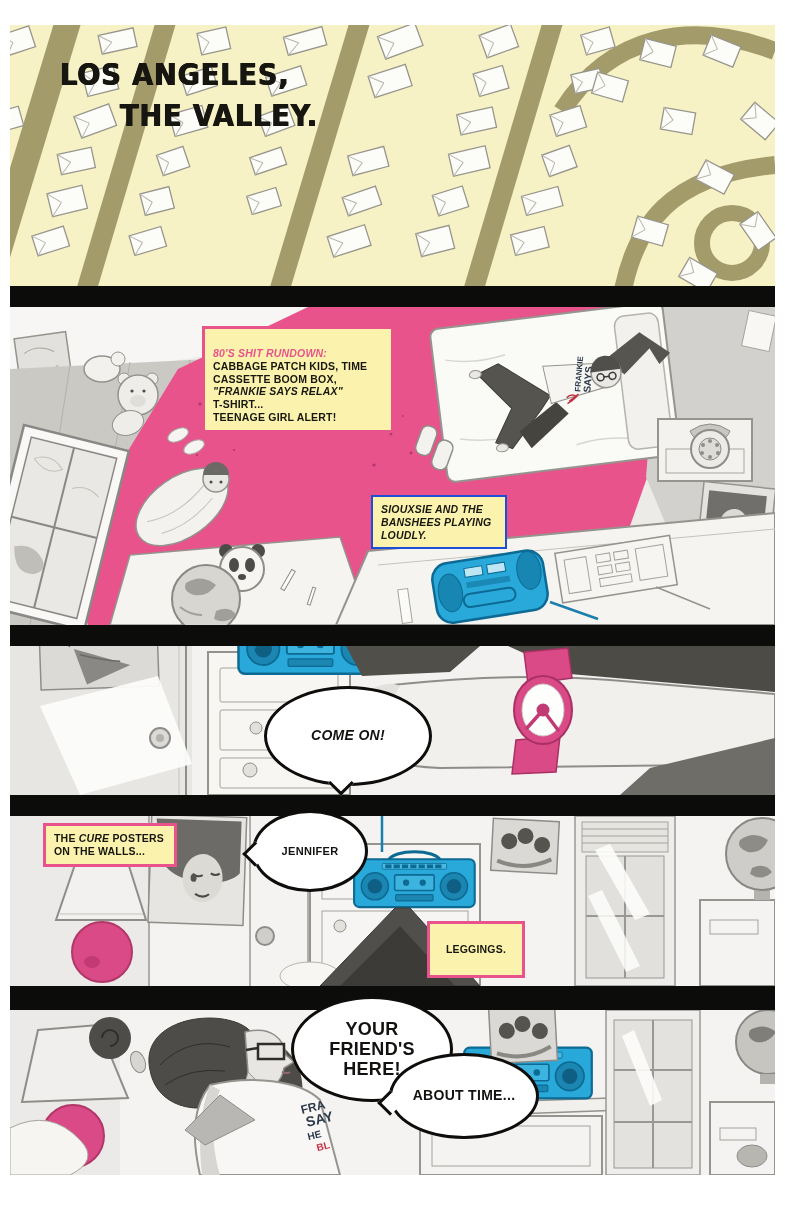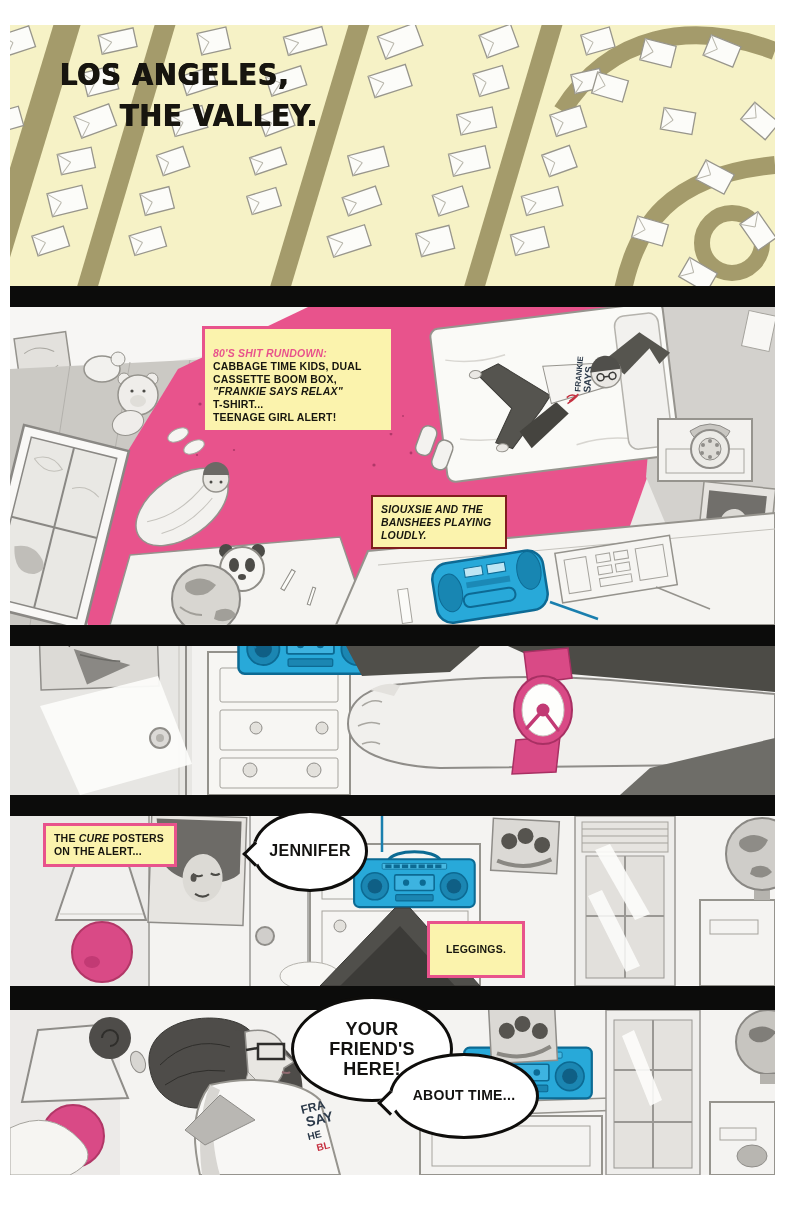--- a/index.html
+++ b/index.html
@@ -10,21 +10,21 @@
   
   .loc-title{position:absolute;left:60px;top:54px;z-index:20;color:#17150f;
     font-family:"DejaVu Sans",sans-serif;font-weight:bold;font-size:27px;line-height:37px;
     letter-spacing:1px;transform:scale(1,1.1);transform-origin:0 0;
     text-shadow:0.7px 0 #17150f,-0.4px 0 #17150f;}
   .loc-title .l2{margin-left:60px;}
   
   .cap{position:absolute;background:#fbf3ad;border:3px solid #e8538c;color:#17160f;
     padding:6px 8px;font-weight:bold;font-size:10.5px;line-height:1.22;letter-spacing:.2px;
     z-index:25;}
-  .cap.blackline{border:2px solid #7f1d1d;}
+  .cap.blackline{border:2px solid #1d4ed8;}
   .cap .pink{color:#e8538c;font-style:italic;margin-top:12px;}
   .cap .i{font-style:italic;}
   
   .bub{position:absolute;background:#fff;border:3px solid #0e0d0b;border-radius:50%;
     display:flex;align-items:center;justify-content:center;text-align:center;
     font-weight:bold;color:#131210;z-index:30;letter-spacing:.3px;line-height:1.12;}
   .tail{position:absolute;width:15px;height:15px;background:#fff;transform:rotate(45deg);}
   .tail.down{border-right:3px solid #0e0d0b;border-bottom:3px solid #0e0d0b;}
   .tail.left{border-left:3px solid #0e0d0b;border-bottom:3px solid #0e0d0b;}
 </style>
@@ -473,21 +473,21 @@
       <circle cx="196" cy="292" r="34" fill="#d8d6d1" stroke="#8a8884" stroke-width="2"></circle>
       <path d="M176,276 q16,-10 30,2 q-8,12 -22,10 q-12,-4 -8,-12 z" fill="#a19f99"></path>
       <path d="M206,304 q14,-6 20,4 q-10,10 -22,4 z" fill="#a19f99"></path>
       <path d="M170,300 q10,8 22,8" stroke="#a19f99" fill="none" stroke-width="2"></path>
     </g>
     <rect x="735" y="6" width="28" height="36" fill="#f8f7f4" stroke="#a5a39d" transform="rotate(12 749 24)"></rect>
   </svg>
 
   <div class="cap" style="left:202px;top:326px;width:170px">
     <div class="pink">80'S SHIT RUNDOWN:</div>
-    <div>CABBAGE TIME KIDS, DUAL</div>
+    <div>CABBAGE PATCH KIDS, TIME</div>
     <div>CASSETTE BOOM BOX,</div>
     <div class="i">"FRANKIE SAYS RELAX"</div>
     <div>T-SHIRT...</div>
     <div>TEENAGE GIRL ALERT!</div>
   </div>
 
   <div class="cap blackline i" style="left:371px;top:495px;width:116px;font-style:italic">SIOUXSIE AND THE BANSHEES PLAYING LOUDLY.</div>
 
   <div class="gutter" style="top:625px;height:21px"></div>
 
@@ -530,20 +530,24 @@
         <polygon points="506,94 550,90 546,126 502,128" fill="#d94a86" stroke="#a83063" stroke-width="1.5"></polygon>
         <ellipse cx="533" cy="64" rx="29" ry="34" fill="#d94a86" stroke="#a83063" stroke-width="2"></ellipse>
         <ellipse cx="533" cy="64" rx="21" ry="26" fill="#fefefc" stroke="#c9c7c1"></ellipse>
         <line x1="533" y1="64" x2="517" y2="82" stroke="#c23a74" stroke-width="3.5" stroke-linecap="round"></line>
         <line x1="533" y1="64" x2="548" y2="84" stroke="#c23a74" stroke-width="3.5" stroke-linecap="round"></line>
         <circle cx="533" cy="64" r="6.5" fill="#c23a74"></circle>
       </g>
     </g>
   </svg>
 
+  <div class="bub" style="left:264px;top:686px;width:114px;height:94px;font-size:14px;font-style:italic;padding:0 24px">
+    <span>COME ON!</span>
+    <span class="tail down" style="bottom:-9px;left:40%"></span>
+  </div>
 
 
   <div class="gutter" style="top:795px;height:21px"></div>
 
   <svg class="art" style="top:816px" width="765" height="170" viewBox="0 0 765 170" xmlns="http://www.w3.org/2000/svg" xmlns:xlink="http://www.w3.org/1999/xlink">
     <rect width="765" height="170" fill="#f4f3f1"></rect>
     <rect x="0" y="0" width="140" height="170" fill="#ebeae8"></rect>
     <line x1="139" y1="0" x2="139" y2="170" stroke="#9a9894" stroke-width="1.5"></line>
     <g>
       <polygon points="72,28 112,28 136,104 46,104" fill="#f2f1ef" stroke="#8f8d89" stroke-width="2"></polygon>
@@ -600,24 +604,24 @@
       <rect x="690" y="84" width="75" height="86" fill="#f4f3f1" stroke="#96948e" stroke-width="2"></rect>
       <rect x="700" y="104" width="48" height="14" fill="none" stroke="#a5a39d"></rect>
       <rect x="744" y="74" width="16" height="10" fill="#b5b3ae"></rect>
       <circle cx="752" cy="38" r="36" fill="#cfcdc9" stroke="#8a8884" stroke-width="2"></circle>
       <path d="M730,24 q14,-10 28,0 q-6,14 -20,12 q-12,-4 -8,-12 z" fill="#8e8c87"></path>
       <path d="M742,52 q12,-6 20,4 q-10,10 -22,2 z" fill="#8e8c87"></path>
     </g>
   </svg>
 
   <div class="cap" style="left:43px;top:823px;width:112px">
-    <span>THE </span><span class="i">CURE</span><span> POSTERS ON THE ALERT...</span>
+    <span>THE </span><span class="i">CURE</span><span> POSTERS ON THE WALLS...</span>
   </div>
 
-  <div class="bub" style="left:252px;top:810px;width:94px;height:76px;font-size:16px;padding:0 8px">
+  <div class="bub" style="left:252px;top:810px;width:94px;height:76px;font-size:11px;padding:0 8px">
     <span>JENNIFER</span>
     <span class="tail left" style="left:-9px;top:32px"></span>
   </div>
 
 
   <div class="cap" style="left:427px;top:921px;width:80px;text-align:center;padding:19px 6px">LEGGINGS.</div>
 
   <div class="gutter" style="top:986px;height:24px"></div>
 
   <svg class="art" style="top:1010px" width="765" height="165" viewBox="0 0 765 165" xmlns="http://www.w3.org/2000/svg" xmlns:xlink="http://www.w3.org/1999/xlink">

